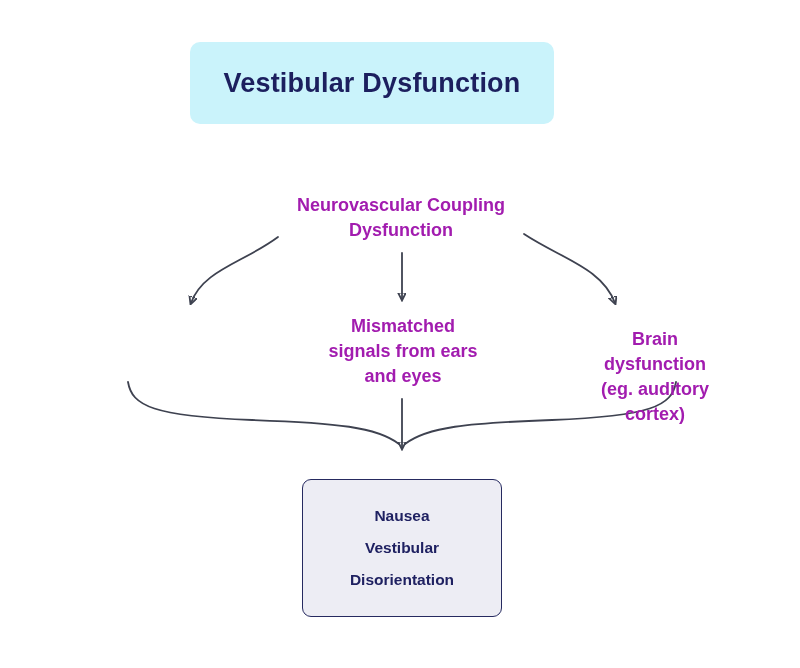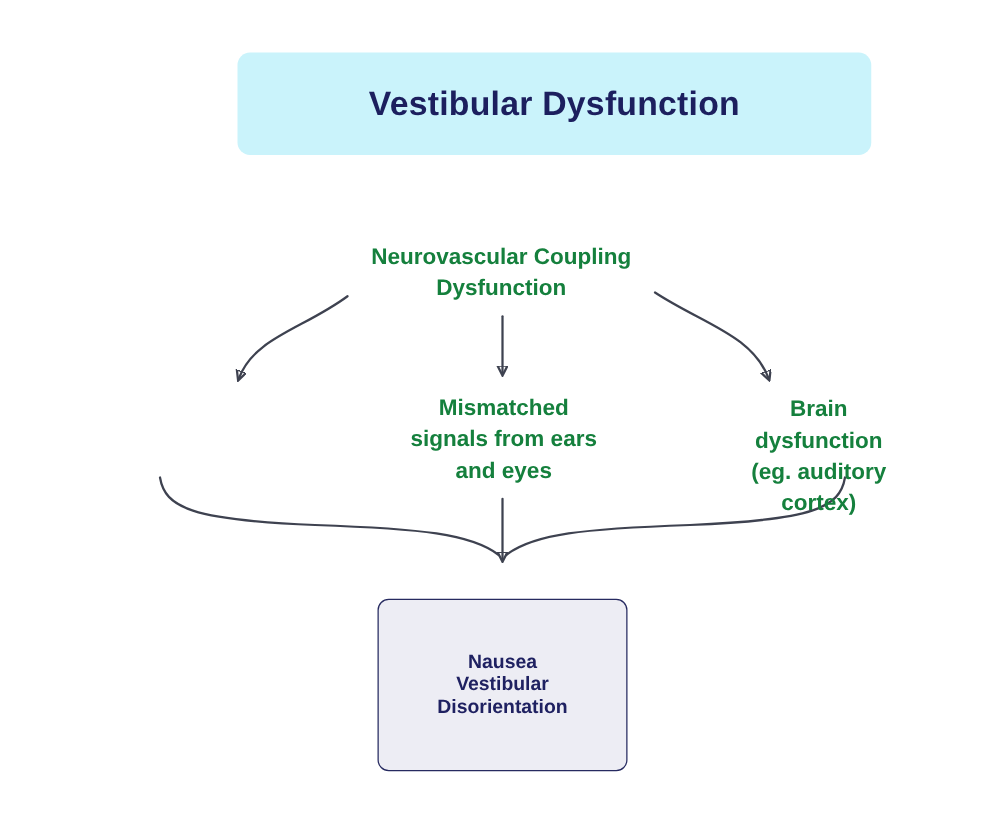--- a/index.html
+++ b/index.html
@@ -17,48 +17,48 @@
   .canvas {
     position: absolute;
     inset: 0;
     width: 800px;
     height: 668px;
   }
   .title-box {
     position: absolute;
     left: 190px;
     top: 42px;
-    width: 507px;
+    width: 364px;
     height: 82px;
     background: #caf3fb;
     border-radius: 10px;
     display: flex;
     align-items: center;
     justify-content: center;
   }
   .title-box .title-text {
     font-size: 27px;
     font-weight: bold;
     color: #1c1f5e;
     letter-spacing: 0.2px;
   }
   .node {
     position: absolute;
     transform: translateX(-50%);
     text-align: center;
     white-space: pre-line;
-    color: #15803d;
+    color: #a21caf;
     font-weight: bold;
     font-size: 18px;
     line-height: 25px;
   }
   .node-root   { left: 401px; top: 193px; }
   .node-left   { left: 142px; top: 327px; }
   .node-center { left: 403px; top: 314px; }
-  .node-right  { left: 655px; top: 315px; }
+  .node-right  { left: 655px; top: 327px; }
 
   .arrow-layer {
     position: absolute;
     left: 0;
     top: 0;
     pointer-events: none;
   }
   .arrow-layer path {
     fill: none;
     stroke: #3e4250;
@@ -72,21 +72,21 @@
     width: 200px;
     height: 138px;
     box-sizing: border-box;
     background: #ededf4;
     border: 1.5px solid #262a60;
     border-radius: 9px;
     display: flex;
     flex-direction: column;
     justify-content: center;
     align-items: center;
-    gap: 2px;
+    gap: 16px;
   }
   .symptom-line {
     font-size: 15.5px;
     font-weight: bold;
     color: #1f2161;
     line-height: 16px;
     text-align: center;
   }
 </style>
 </head>

